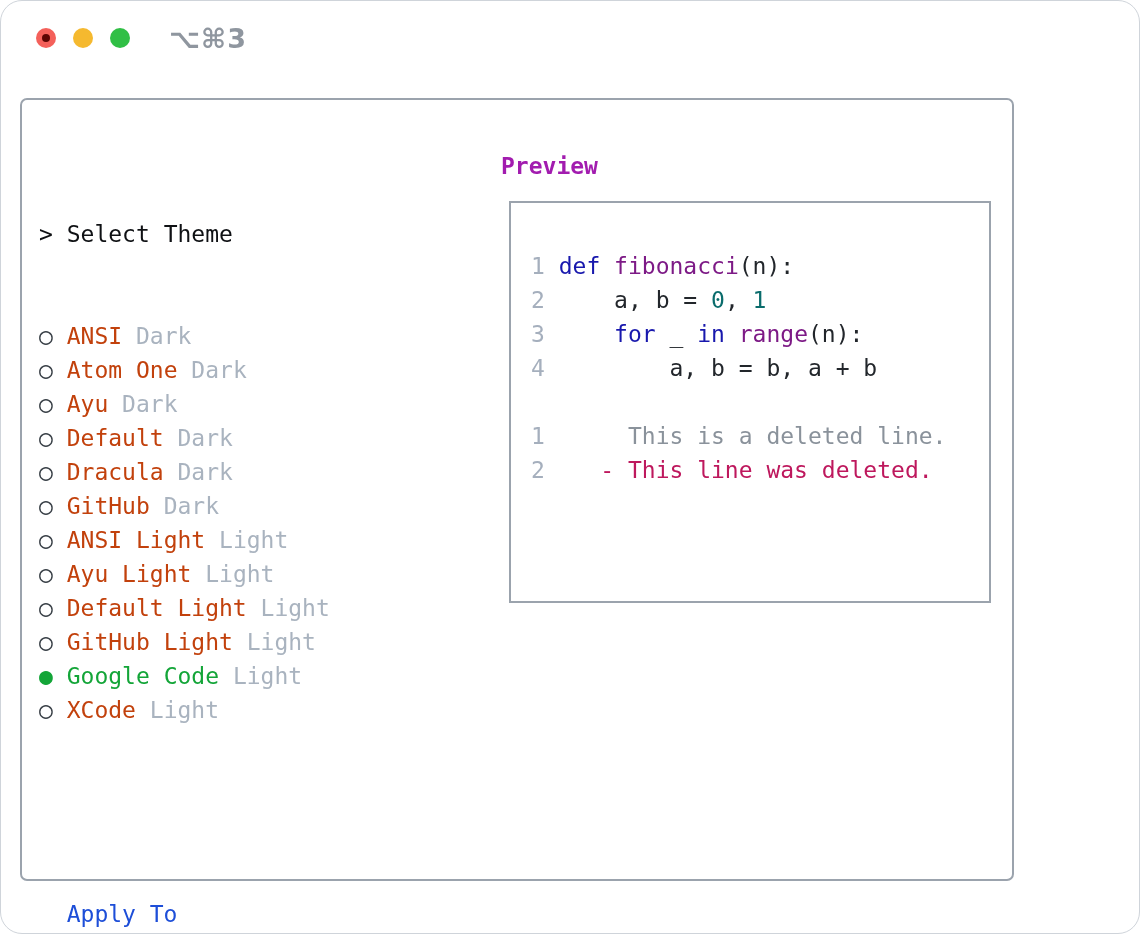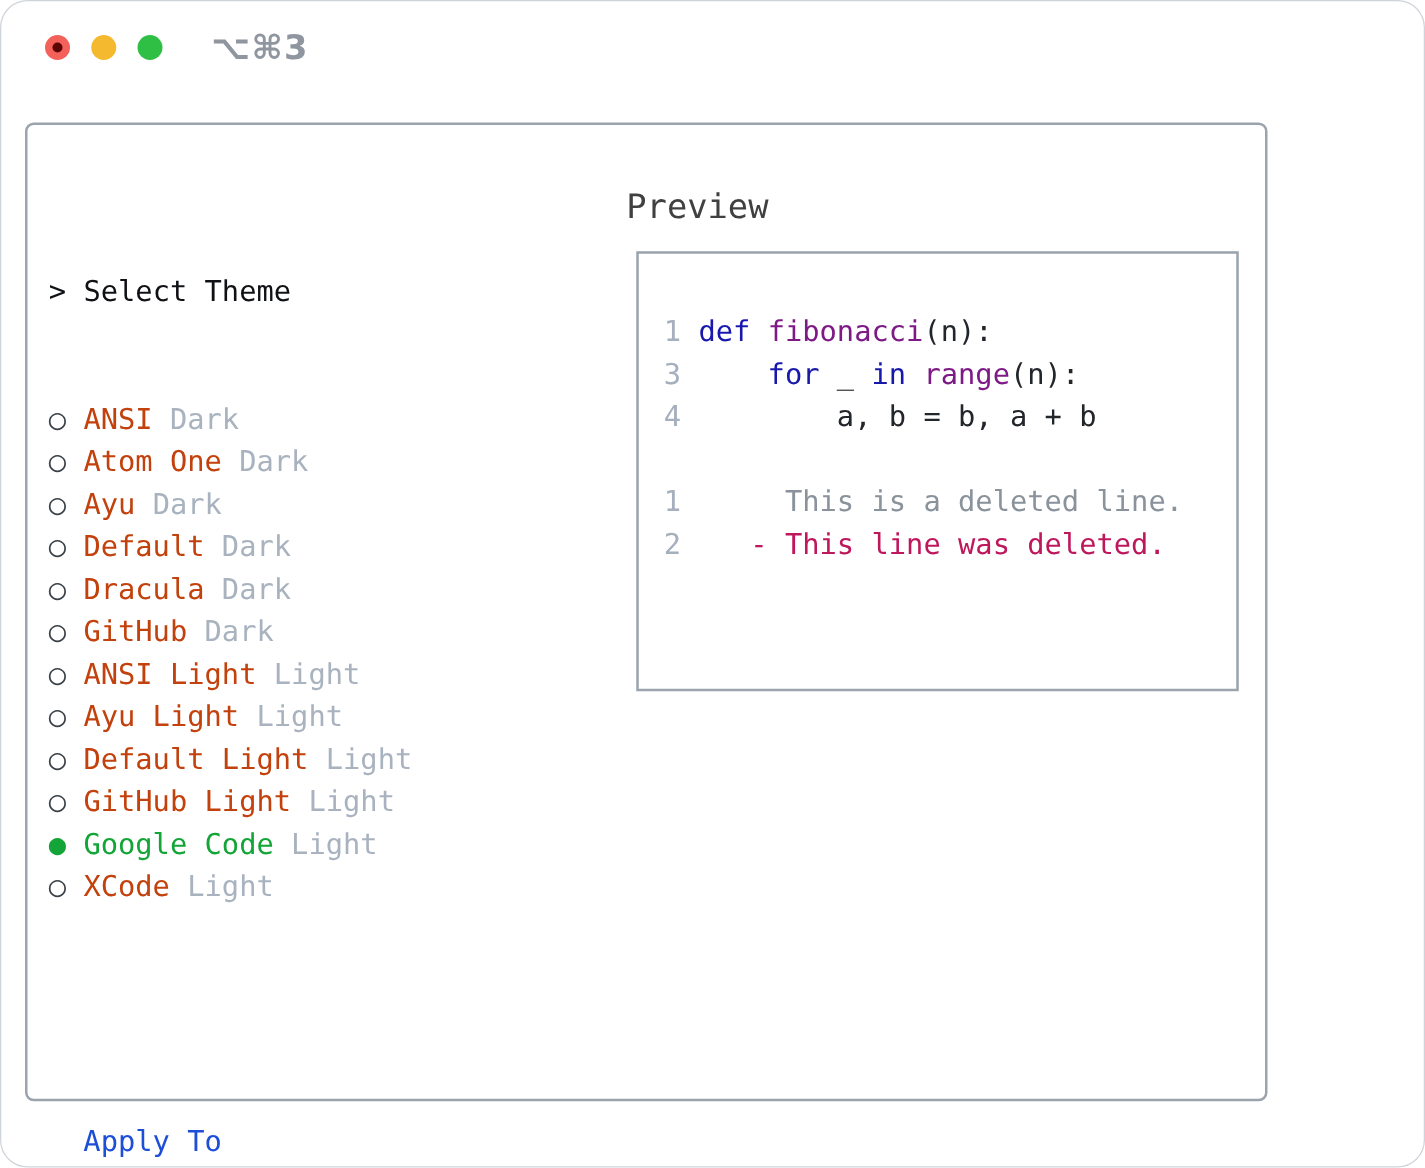--- a/index.html
+++ b/index.html
@@ -35,24 +35,24 @@
   .hdr{color:#0f1114;font-weight:400;}
   .hdr2{color:#1d4ed8;padding-left:2ch;}
   .marker{color:#3a4148;}
   .marker.sel{color:#13a538;}
   .lbl{color:#c2410c;}
   .lbl.sel{color:#13a538;}
   .variant{color:#a9b3bf;}
   
   .preview-header{
     position:absolute;left:500px;top:148px;height:34px;line-height:34px;
-    font-size:27px;font-weight:400;color:#404040;
+    font-size:23px;font-weight:700;color:#a21caf;
   }
   .preview-box{
-    position:absolute;left:508px;top:200px;width:482px;height:352px;
+    position:absolute;left:508px;top:200px;width:482px;height:402px;
     border:2px solid #9ba3ad;box-sizing:border-box;background:#ffffff;
     padding:46px 0 0 20px;overflow:hidden;
   }
   .pline{height:34px;line-height:34px;font-size:23px;white-space:pre;}
   .ln{color:#a5afbd;}
   .kw{color:#1818ad;}
   .fn{color:#7d1a86;}
   .num{color:#0a6c6c;}
   .pl{color:#22262b;}
   .ctx{color:#8a929b;}
@@ -79,20 +79,21 @@
     <div class="spacer"></div>
     <div class="row hdr2">Apply To</div>
     
     
     
   </div>
 
   <div class="preview-header">Preview</div>
   <div class="preview-box" id="preview-box">
       <div class="pline"><span class="ln">1 </span><span class="kw">def</span><span class="pl"> </span><span class="fn">fibonacci</span><span class="pl">(n):</span></div>
+      <div class="pline"><span class="ln">2 </span><span class="pl">    a, b = </span><span class="num">0</span><span class="pl">, </span><span class="num">1</span></div>
       <div class="pline"><span class="ln">3 </span><span class="pl">    </span><span class="kw">for</span><span class="pl"> _ </span><span class="kw">in</span><span class="pl"> </span><span class="fn">range</span><span class="pl">(n):</span></div>
       <div class="pline"><span class="ln">4 </span><span class="pl">        a, b = b, a + b</span></div>
       <div class="pline">&nbsp;</div>
       <div class="pline"><span class="ln">1</span><span class="ctx">      This is a deleted line.</span></div>
       <div class="pline"><span class="ln">2</span><span class="del">    - This line was deleted.</span></div>
     </div>
 
 </div>
 
 </body></html>

